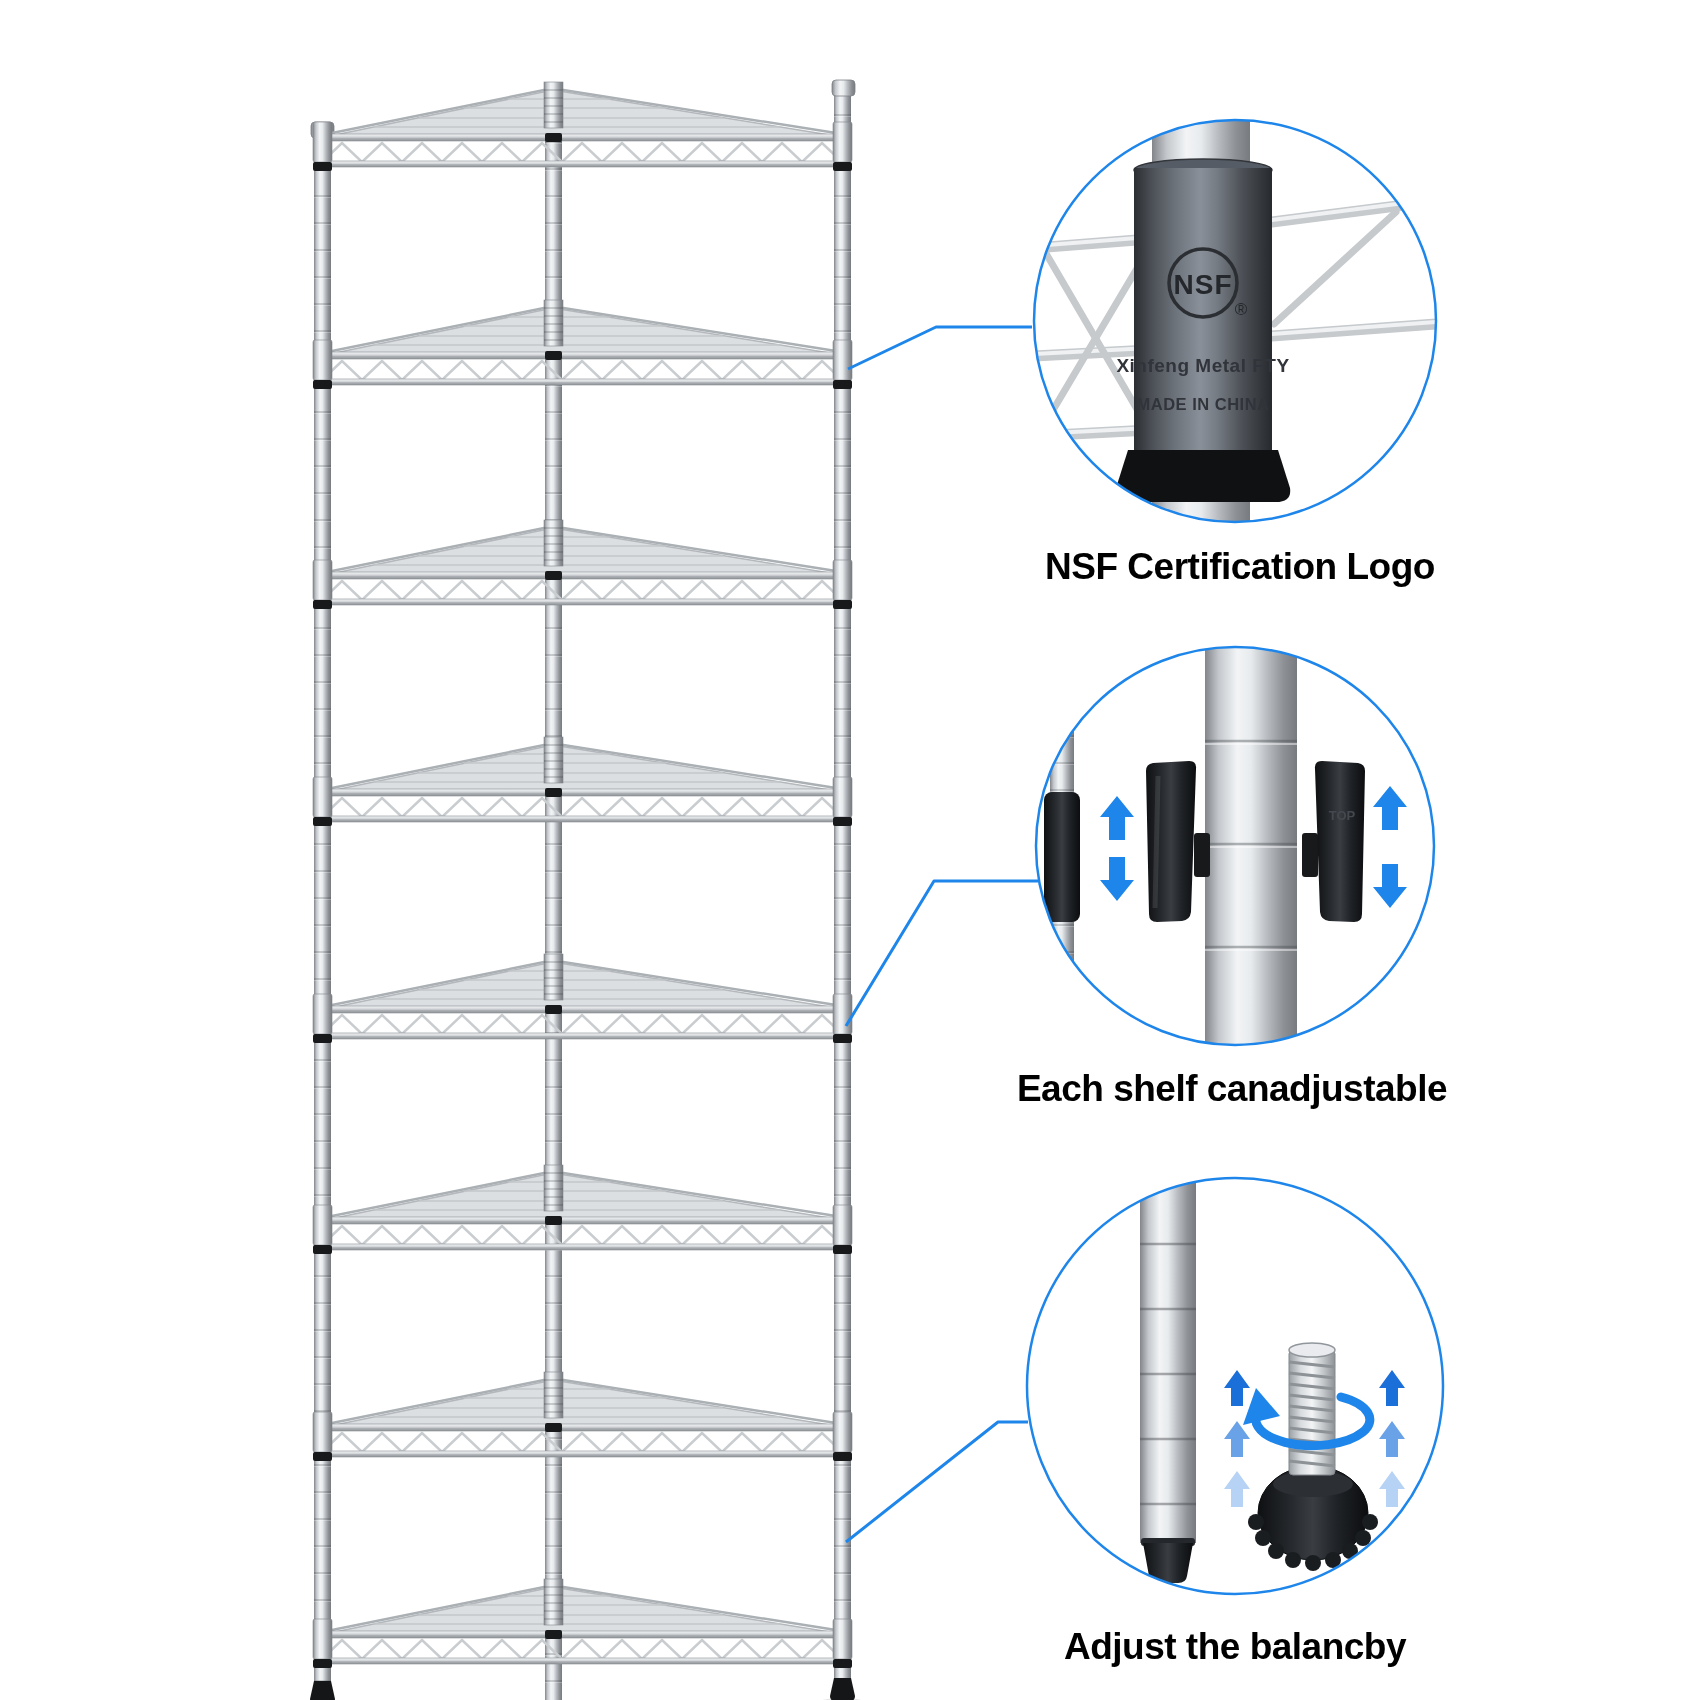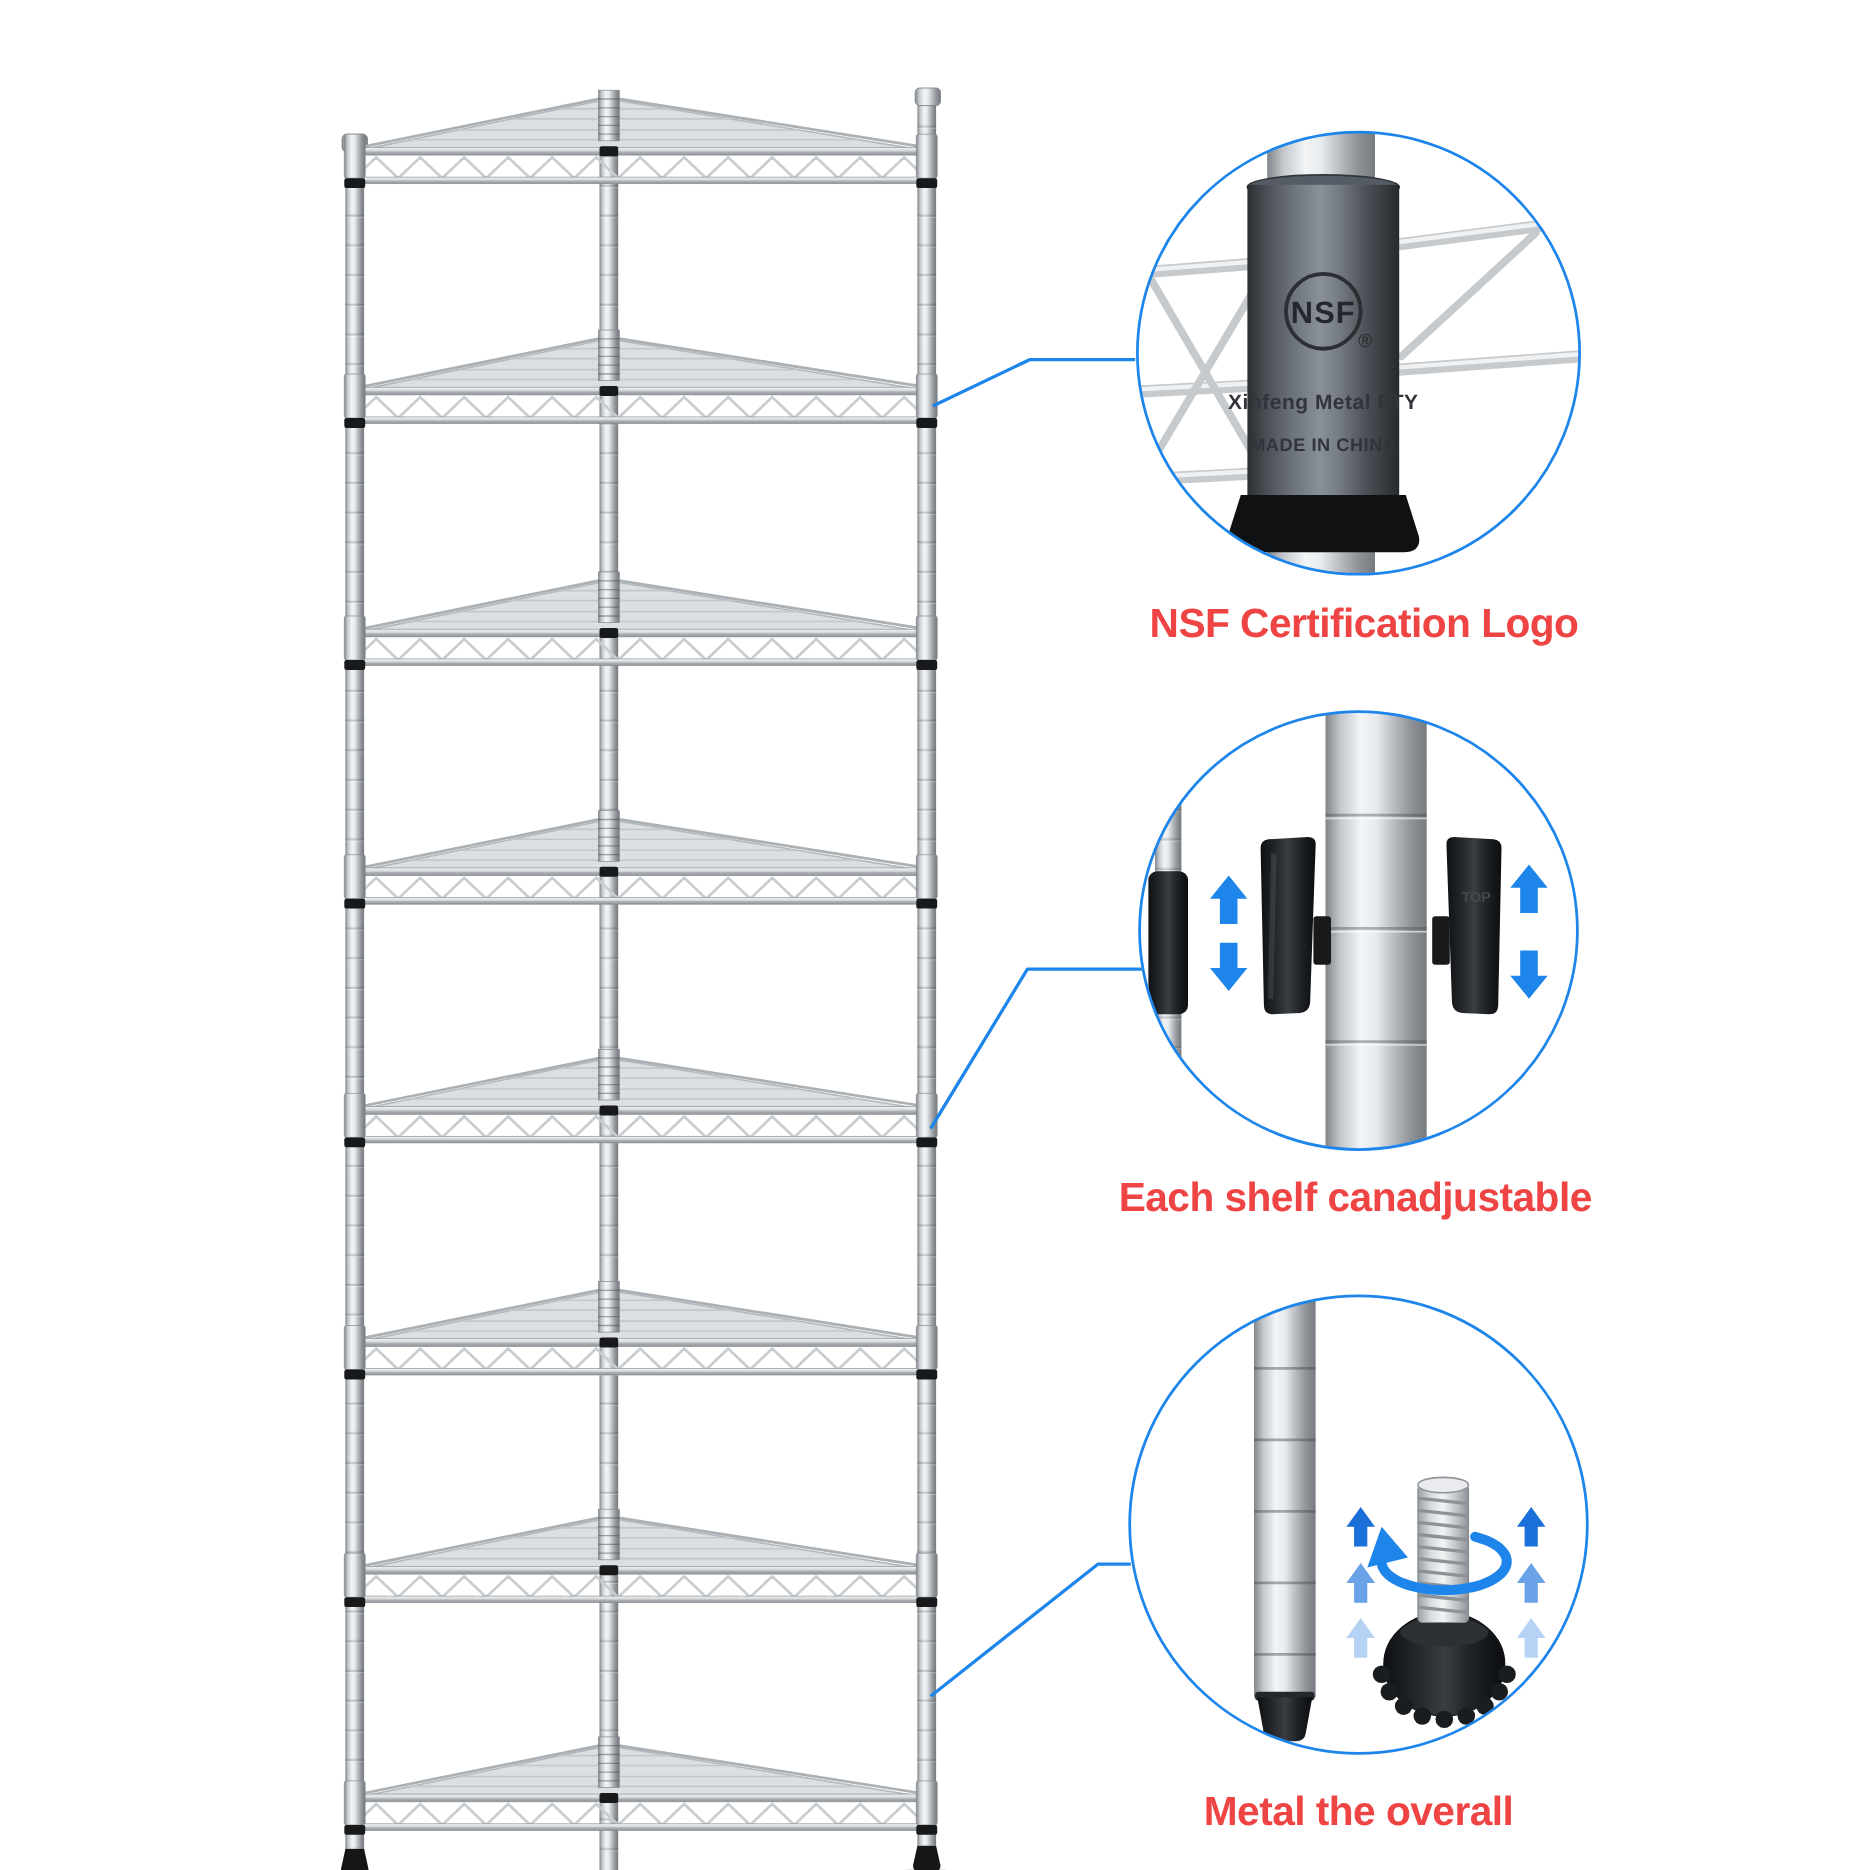--- a/index.html
+++ b/index.html
@@ -1,20 +1,20 @@
 <!DOCTYPE html>
 <html><head>
 <meta charset="utf-8">
 <style>
   html,body{margin:0;padding:0;background:#fff;}
   .stage{position:relative;width:1700px;height:1700px;background:#ffffff;overflow:hidden;
          font-family:"Liberation Sans",sans-serif;margin-top:36px;}
   .stage svg{position:absolute;left:0;top:0;}
   .caption{position:absolute;text-align:center;font-weight:bold;font-size:37px;line-height:45px;
-           letter-spacing:-0.5px;color:#ef4444;}
+           letter-spacing:-0.5px;color:#000000;}
   .cap-nsf{left:940px;top:508px;width:600px;}
   .cap-adjust{left:932px;top:1030px;width:600px;}
   .cap-balance{left:935px;top:1588px;width:600px;}
   .caption span{display:block;}
 </style>
 </head>
 <body>
 
 <div class="stage">
 
@@ -275,16 +275,16 @@
   </g>
 </svg>
 
 <div class="caption cap-nsf">
   <span>NSF Certification Logo</span>
 </div>
 <div class="caption cap-adjust">
   <span>Each shelf canadjustable</span>
 </div>
 <div class="caption cap-balance">
-  <span>Metal the overall</span>
+  <span>Adjust the balancby</span>
 </div>
 
 </div>
 
 </body></html>

